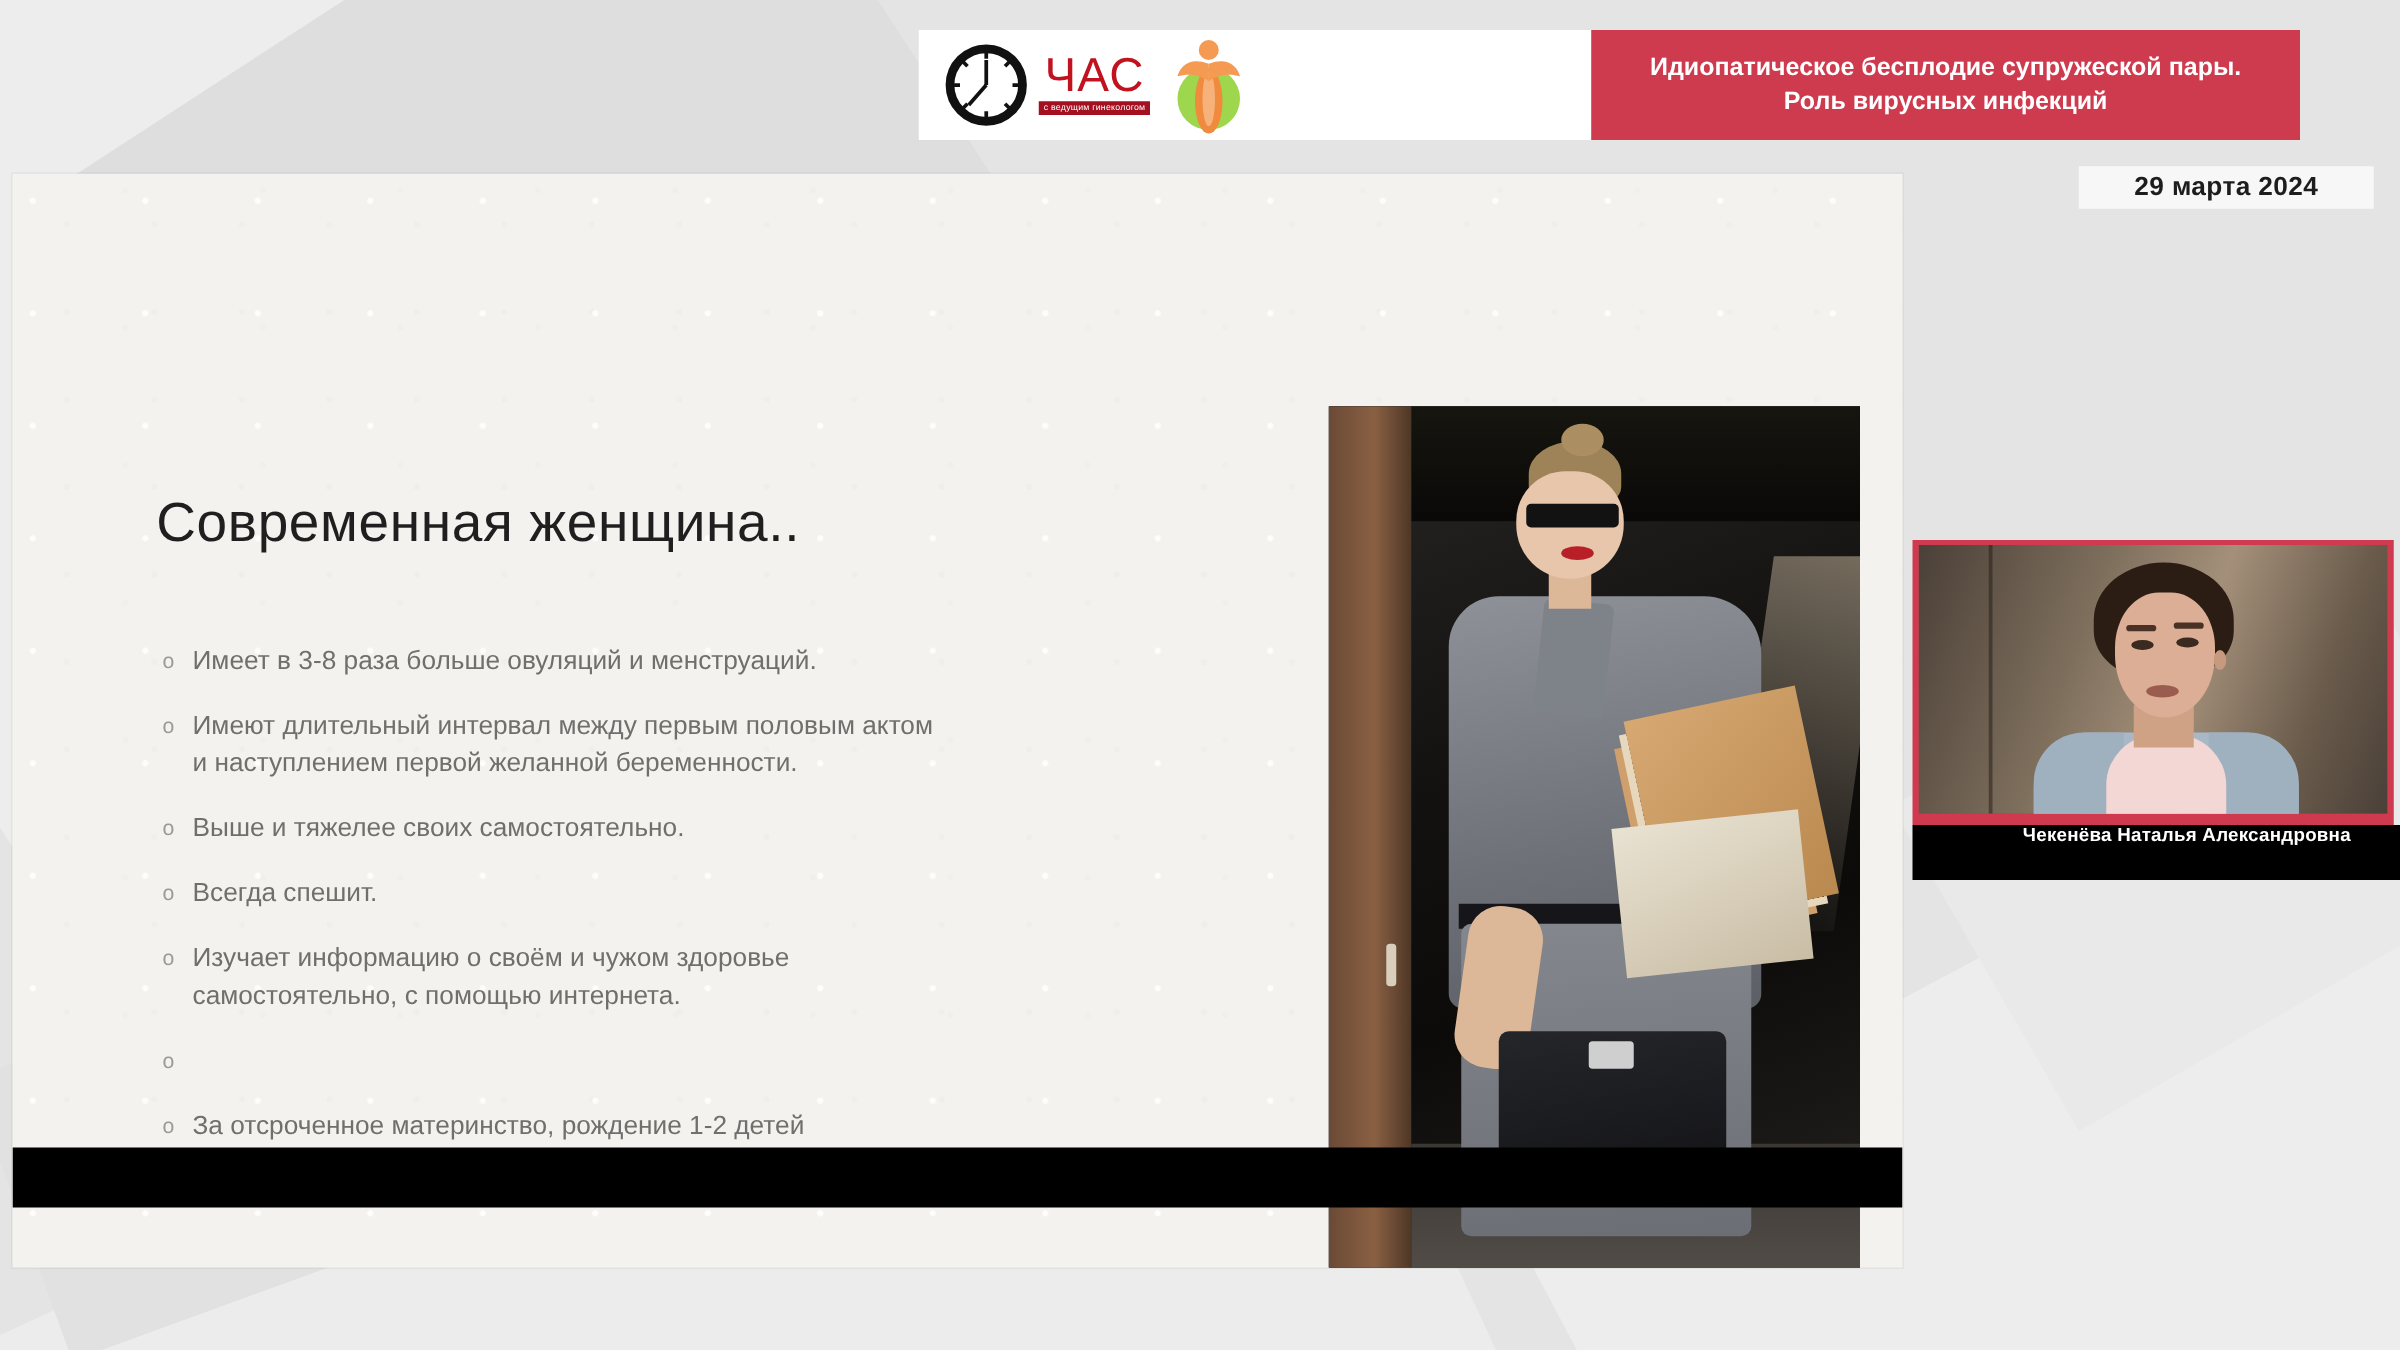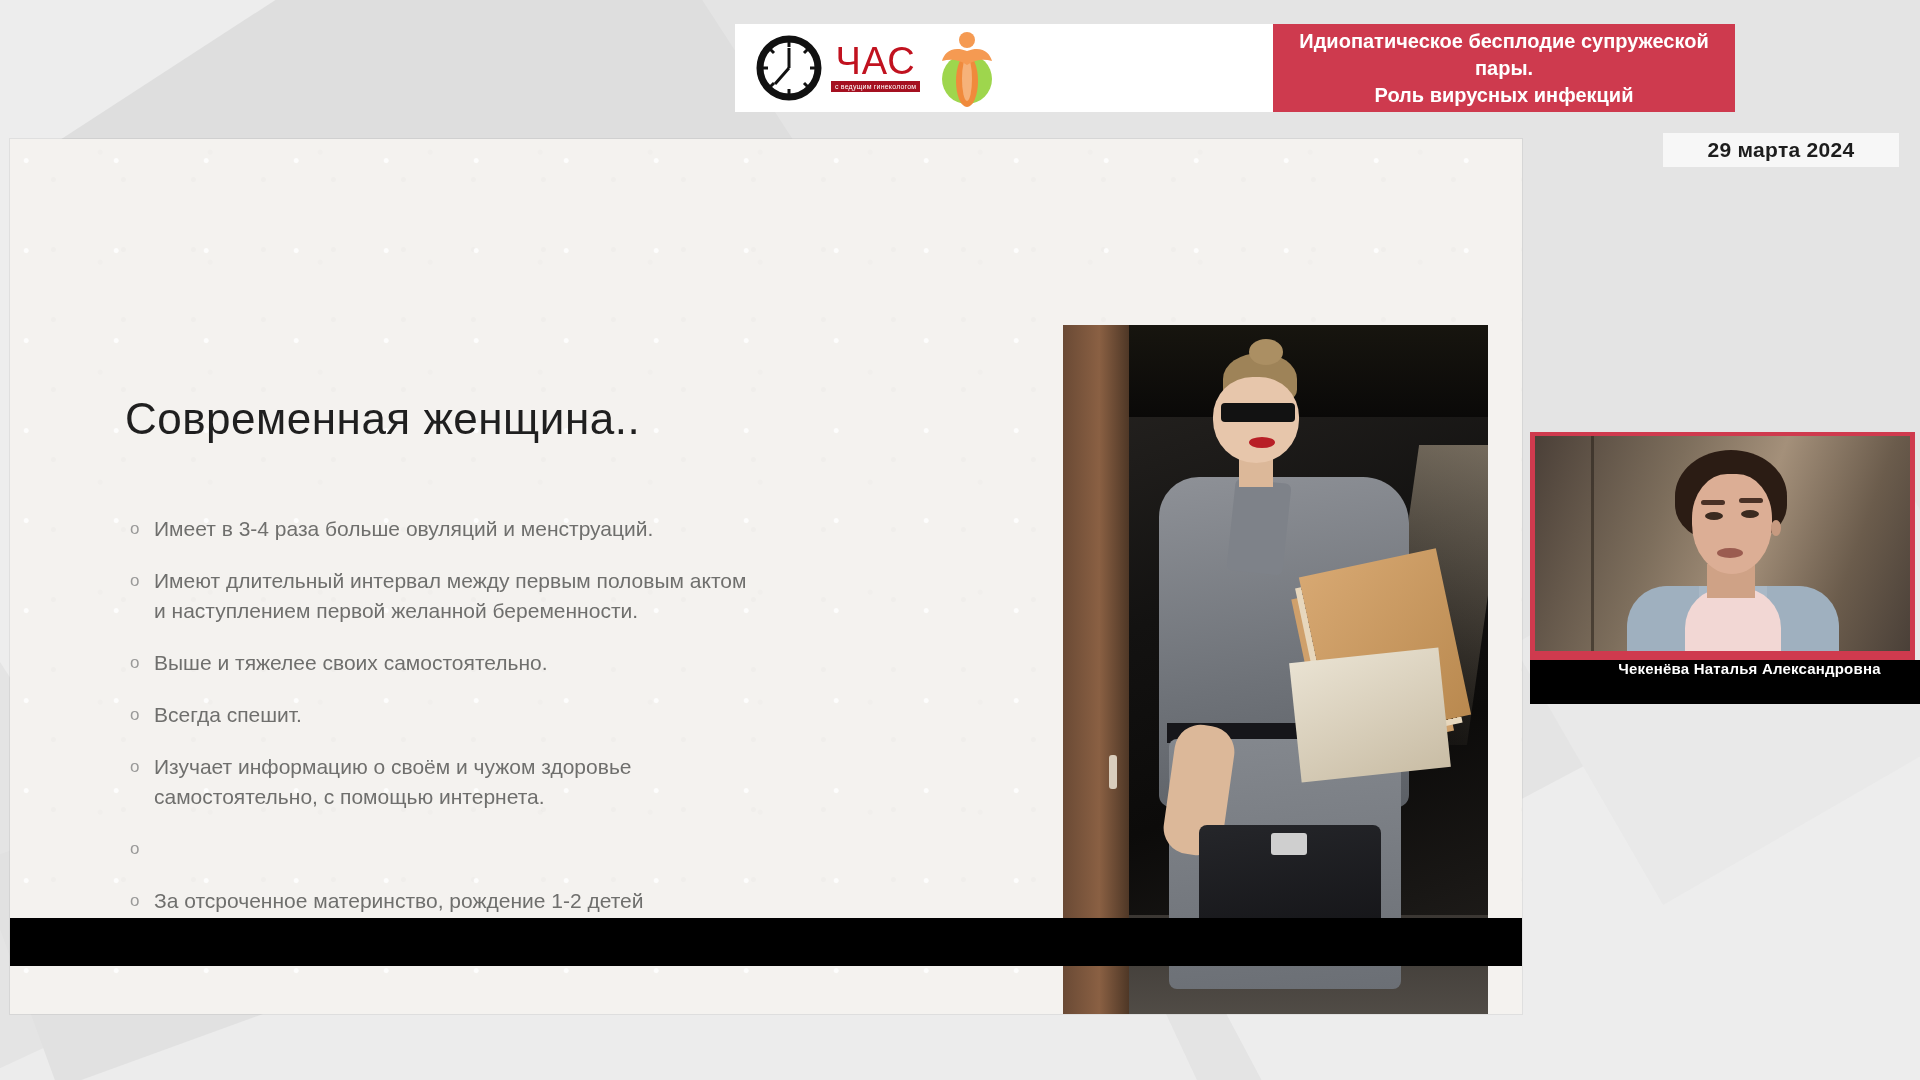--- a/index.html
+++ b/index.html
@@ -40,21 +40,21 @@
   .chas-sub{
     background:#a51020;color:#ffffff;font-size:7px;letter-spacing:.2px;
     padding:2px 4px;margin-top:3px;white-space:nowrap;
   }
   .flower-icon{width:62px;height:78px;flex:0 0 auto;margin-left:6px;}
   .academy-text{
     color:#ef9a6a;font-size:23px;line-height:28px;margin-left:10px;
     max-width:290px;
   }
   .header-title-box{
-    position:absolute;left:1273px;top:24px;width:462px;height:88px;
+    position:absolute;left:1273px;top:24px;width:567px;height:88px;
     background:#ce3a4e;color:#ffffff;display:flex;align-items:center;
     justify-content:center;text-align:center;box-sizing:border-box;padding:0 16px;
   }
   .header-title-box span{font-size:20px;font-weight:bold;line-height:27px;}
   .date-badge{
     position:absolute;left:1663px;top:133px;width:236px;height:34px;
     background:#f7f7f7;display:flex;align-items:center;justify-content:center;
   }
   .date-badge span{font-size:21px;font-weight:bold;color:#1d1d1d;letter-spacing:.3px;}
 
@@ -233,21 +233,21 @@
 </div>
 
 <div class="slide">
   <div class="slide-paper"></div>
 
   <div class="slide-title">Современная женщина..</div>
 
   <div class="bullets">
     <div class="bullet">
       <div class="bullet-marker">o</div>
-      <div class="bullet-text">Имеет в 3-4 раза больше овуляций и менструаций.</div>
+      <div class="bullet-text">Имеет в 3-8 раза больше овуляций и менструаций.</div>
     </div>
     <div class="bullet">
       <div class="bullet-marker">o</div>
       <div class="bullet-text">Имеют длительный интервал между первым половым актом
 и наступлением первой желанной беременности.</div>
     </div>
     <div class="bullet">
       <div class="bullet-marker">o</div>
       <div class="bullet-text">Выше и тяжелее своих самостоятельно.</div>
     </div>

